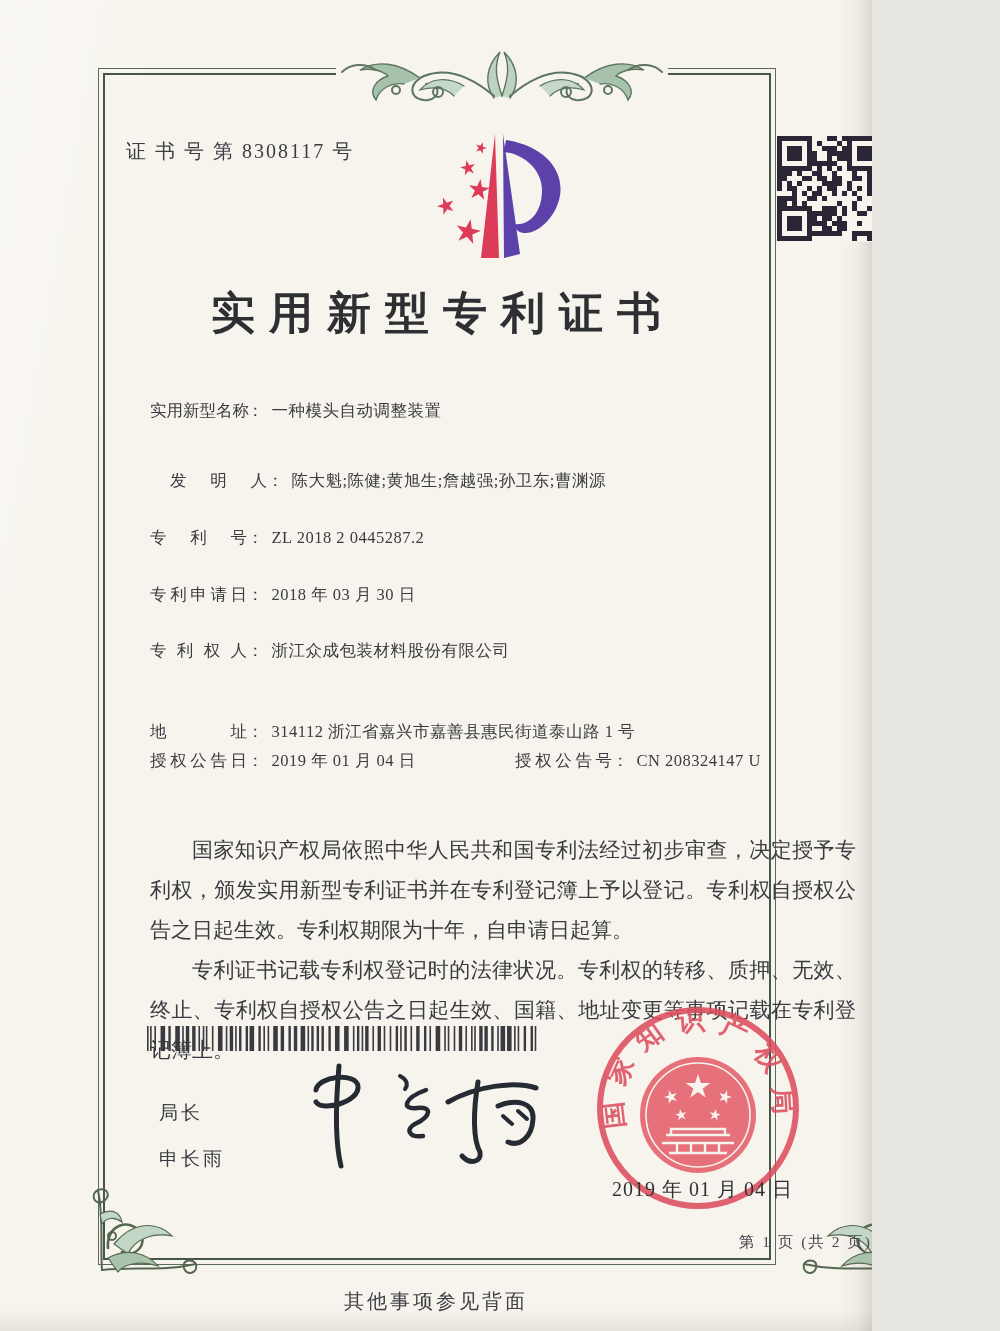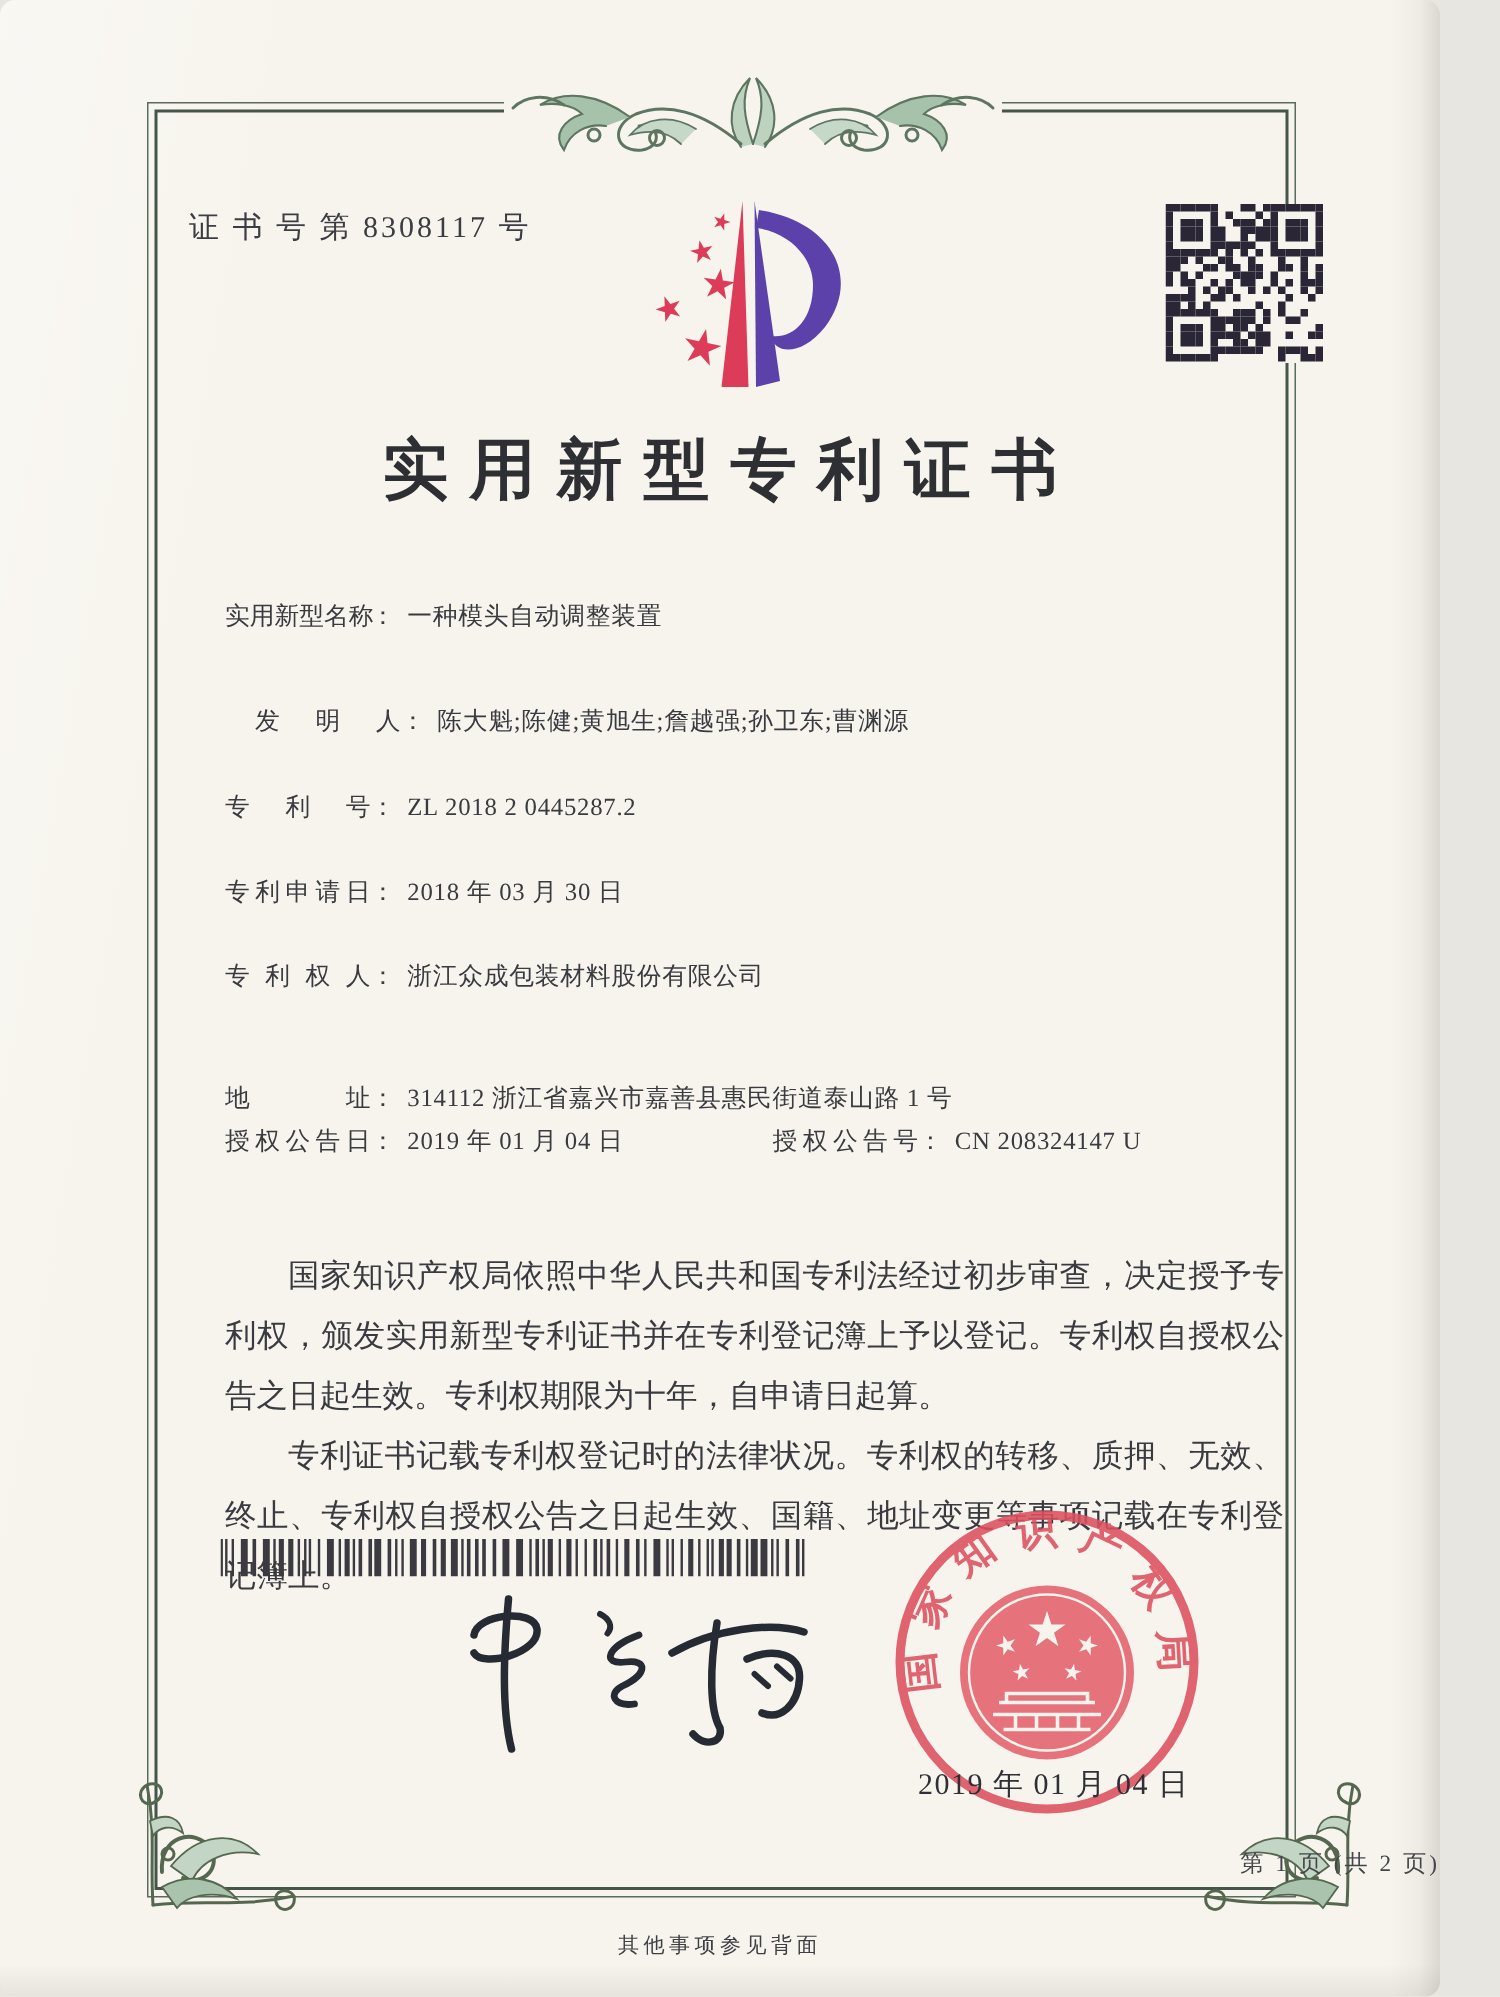--- a/index.html
+++ b/index.html
@@ -1,25 +1,24 @@
 <!DOCTYPE html>
 <html><head>
 <meta charset="utf-8">
 <style>
   html,body{margin:0;padding:0;background:#e8e6e0;}
   .page{
-    position:relative;width:960px;height:1331px;overflow:hidden;
+    position:relative;width:872px;height:1331px;overflow:hidden;
     background:
       linear-gradient(100deg, rgba(255,255,255,.35) 0%, rgba(0,0,0,0) 18%),
       linear-gradient(to left, rgba(90,85,80,.18) 0px, rgba(90,85,80,.05) 14px, rgba(0,0,0,0) 34px),
       linear-gradient(to top, rgba(90,85,80,.10) 0px, rgba(0,0,0,0) 22px),
       #f7f4ed;
     font-family:"Liberation Serif","DejaVu Serif",serif;
     color:#35363a;
-    border-radius:10px;
   }
   
   .frame-outer{position:absolute;left:98px;right:96px;top:68px;bottom:66px;border:1.5px solid #5a6a5c;}
   .frame-inner{position:absolute;left:4px;right:4px;top:4px;bottom:4px;border:2.5px solid #45554a;}
   .deco{position:absolute;pointer-events:none;}
   
   .cert-no{position:absolute;left:126px;top:138px;font-size:20px;letter-spacing:2px;color:#3c3d42;}
   .title{position:absolute;left:0;top:284px;width:100%;text-align:center;font-size:44px;font-weight:600;letter-spacing:14px;color:#2e2f33;text-indent:14px;}
   .field-row{position:absolute;left:150px;right:120px;font-size:16.5px;white-space:nowrap;color:#3a3b40;}
   .flabel{display:inline-block;width:97px;text-align:justify;text-align-last:justify;vertical-align:bottom;}
@@ -27,21 +26,21 @@
   .fvalue{letter-spacing:.5px;}
   .grant2{position:absolute;left:365px;top:0;}
   .paras{position:absolute;left:150px;top:830px;width:706px;font-size:21px;line-height:40px;text-align:justify;color:#3a3b40;}
   .paras p{margin:0;text-indent:2em;}
   .barcode{position:absolute;left:147px;top:1026px;width:394px;height:25px;}
   .director{position:absolute;left:159px;top:1090px;font-size:19px;letter-spacing:3px;color:#3a3b40;line-height:46px;}
   .sig{position:absolute;left:282px;top:1052px;}
   .seal{position:absolute;left:593px;top:1003px;}
   .seal-date{position:absolute;left:612px;top:1176px;font-size:20px;letter-spacing:1px;color:#2f3035;}
   .page-info{position:absolute;left:0;top:1232px;width:100%;text-align:right;font-size:15.5px;letter-spacing:2px;color:#45464b;}
-  .back-note{position:absolute;left:0;top:1288px;width:100%;text-align:center;font-size:14px;letter-spacing:3px;color:#3f4045;}
+  .back-note{position:absolute;left:0;top:1288px;width:100%;text-align:center;font-size:20px;letter-spacing:3px;color:#3f4045;}
   .qr{position:absolute;left:777px;top:136px;}
   .logo{position:absolute;left:424px;top:128px;}
 </style>
 </head>
 <body>
 
 <div class="page">
 
   <div class="frame-outer">
     <div class="frame-inner"></div>
@@ -453,20 +452,24 @@
         <rect x="353.5380397453903" y="0" width="4.6" height="25"></rect>
         <rect x="360.00135380178676" y="0" width="4.6" height="25"></rect>
         <rect x="367.0497428551315" y="0" width="1.6" height="25"></rect>
         <rect x="370.6382717743515" y="0" width="1.6" height="25"></rect>
         <rect x="376.6674734726547" y="0" width="2.4" height="25"></rect>
         <rect x="383.59521547704924" y="0" width="2.4" height="25"></rect>
         <rect x="387.6765463486313" y="0" width="1.6" height="25"></rect>
       </g>
   </svg>
 
+  <div class="director">
+    <div>局长</div>
+    <div>申长雨</div>
+  </div>
 
   <svg class="sig" width="270" height="125" viewBox="0 0 270 125">
     <g stroke="#262b33" stroke-width="5" fill="none" stroke-linecap="round" stroke-linejoin="round">
       <path d="M34,38 C36,24 74,20 76,34 C78,50 40,60 34,50"></path>
       <path d="M57,14 C54,48 52,86 59,114"></path>
       <path d="M118,24 C124,27 127,32 123,37" stroke-width="4"></path>
       <path d="M144,38 C122,46 119,58 135,56 C150,54 150,64 133,72 C123,77 127,86 141,84" stroke-width="4.5"></path>
       <path d="M166,50 C194,34 232,29 254,36"></path>
       <path d="M196,30 C191,60 191,88 198,100 C200,110 188,113 180,104"></path>
       <path d="M216,54 C235,46 252,51 251,67 C250,85 238,95 226,90"></path>

